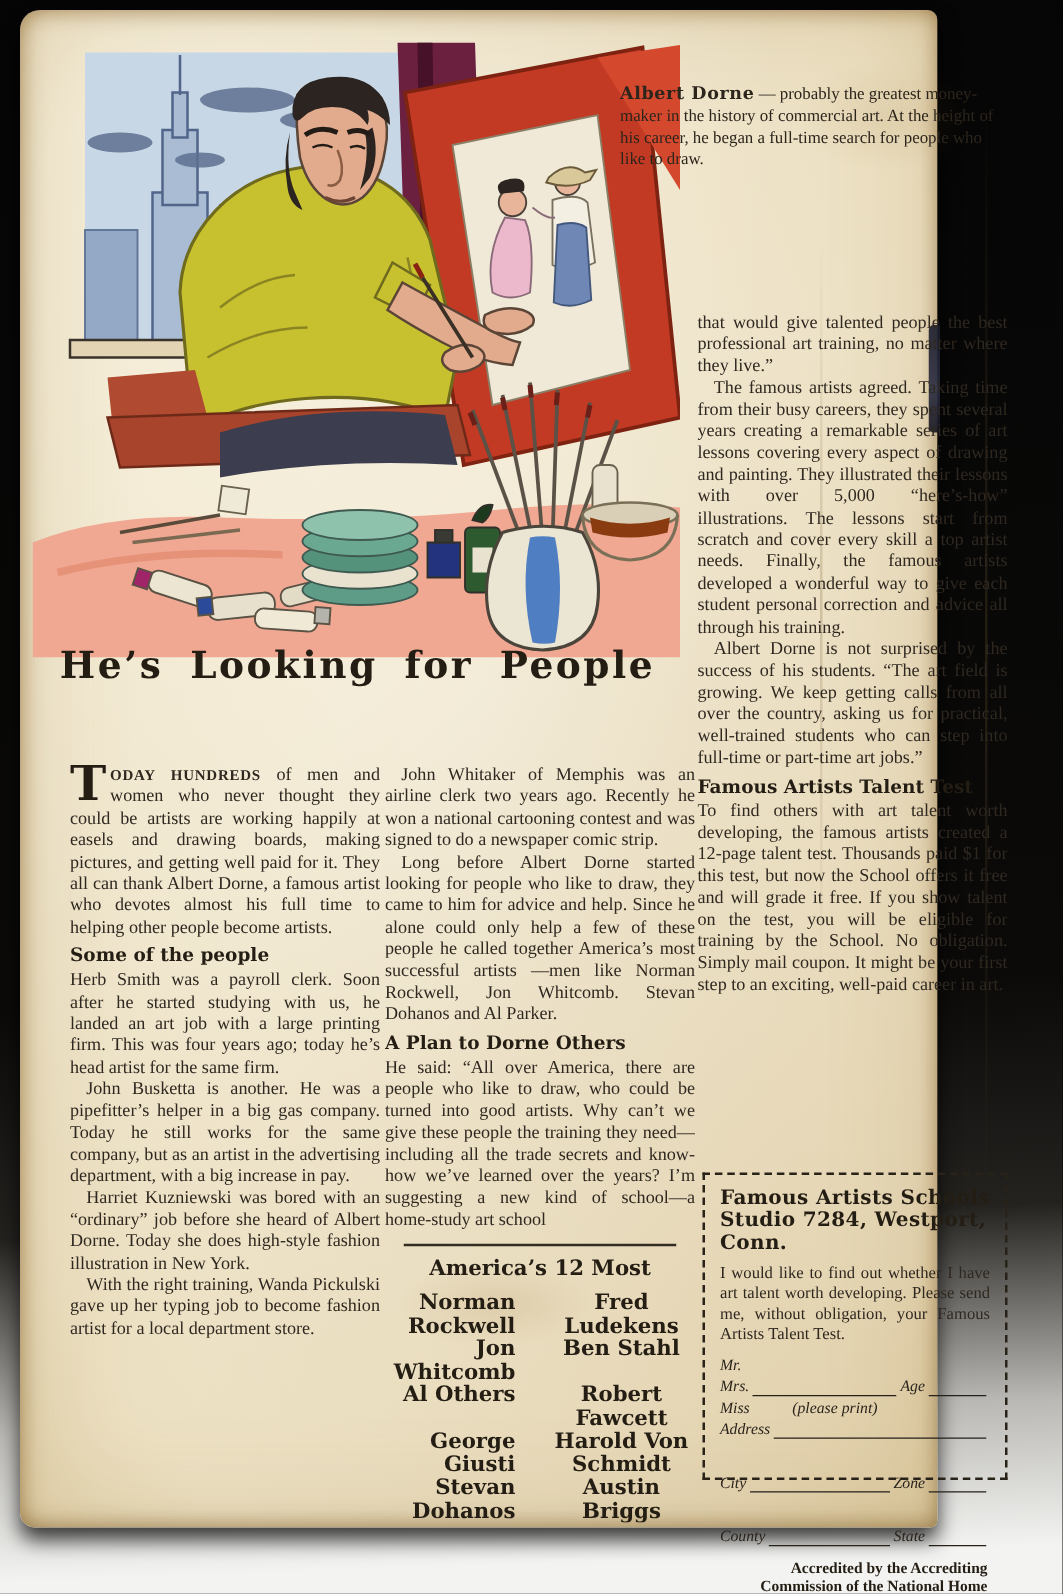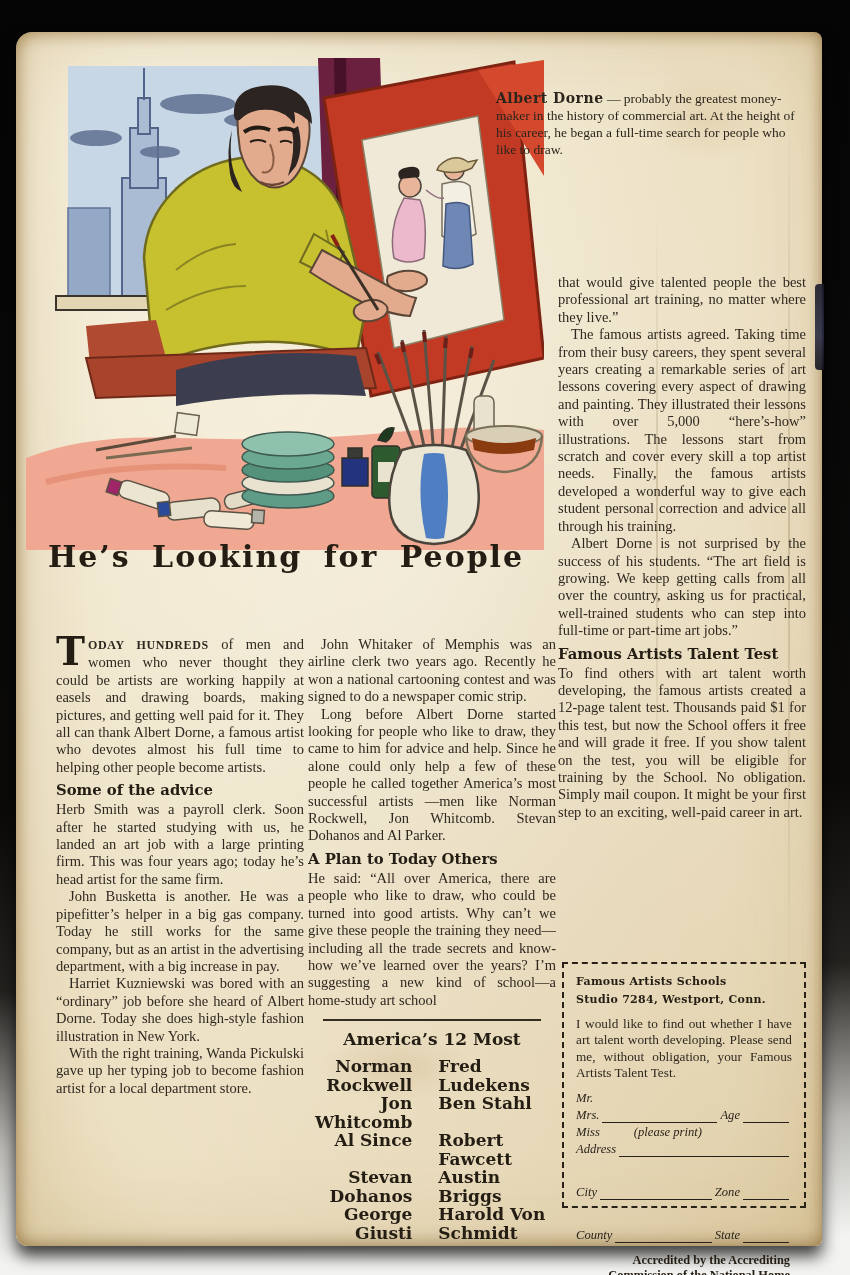--- a/index.html
+++ b/index.html
@@ -1,17 +1,17 @@
 <!DOCTYPE html>
 <html><head>
 <meta charset="utf-8">
 <style>
   html,body{margin:0;padding:0;width:850px;height:1275px;overflow:hidden;background:#060606;}
   .photo-bg{position:absolute;inset:0;background:linear-gradient(178deg,#050505 0%,#0b0a09 62%,#23221f 76%,#b9b8b4 88%,#f3f3f1 97%);}
-  .paper{position:absolute;left:16px;top:32px;width:806px;height:1214px;
+  .paper{position:absolute;left:16px;top:8px;width:734px;height:1214px;
     background:
       radial-gradient(ellipse at 22% 8%, rgba(255,252,240,.55), transparent 55%),
       radial-gradient(ellipse at 85% 95%, rgba(170,130,60,.14), transparent 55%),
       radial-gradient(ellipse at 50% 45%, #f2ead6 0%, #ece0c2 80%, #e4d5b0 100%);
     border-radius:16px 8px 6px 12px;
     box-shadow: 0 10px 16px rgba(0,0,0,.75),
       inset 10px 0 20px -8px rgba(140,100,40,.45),
       inset -8px 0 18px -8px rgba(130,95,40,.4),
       inset 0 10px 18px -8px rgba(140,100,40,.4),
       inset 0 -10px 18px -8px rgba(120,90,40,.45),
@@ -37,25 +37,25 @@
   .col-mid{left:292px;top:604px;height:606px;}
   .col-right{left:542px;top:242px;height:688px;}
   .subhead{font-family:"DejaVu Serif",serif;font-weight:bold;font-size:14.8px;line-height:18px;margin:5px 0 2px 0;color:#241d13;text-align:left;}
   .dropcap{float:left;font-family:"DejaVu Serif",serif;font-weight:bold;font-size:39px;line-height:31px;padding-right:3px;color:#241d13;}
   .smallcaps{font-size:12px;letter-spacing:.6px;font-weight:bold;margin-top:39px;}
 
   .divider{border:0;border-top:2.5px solid #332c20;width:88%;margin:10px auto 8px auto;}
   .fa-title{font-family:"DejaVu Serif",serif;font-weight:bold;font-size:17px;line-height:21px;text-align:center;color:#241d13;margin-bottom:7px;}
   .fa-row{display:flex;font-family:"DejaVu Serif",serif;font-weight:bold;font-size:17px;line-height:18.5px;color:#241d13;}
   .fa-row .l{width:47%;text-align:right;padding-right:5px;}
-  .fa-row .r{width:53%;text-align:left;padding-left:5px;margin-left:16px;}
+  .fa-row .r{width:53%;text-align:center;padding-left:5px;margin-left:16px;}
 
   .coupon{position:absolute;left:546px;top:930px;width:244px;height:246px;box-sizing:border-box;
     border:2.5px dashed #282218;padding:9px 12px 8px 12px;}
-  .c-school{font-family:"DejaVu Serif",serif;font-weight:bold;font-size:11px;line-height:18px;color:#241d13;letter-spacing:.3px;}
+  .c-school{font-family:"DejaVu Serif",serif;font-weight:bold;font-size:16px;line-height:18px;color:#241d13;letter-spacing:.3px;}
   .c-body{font-size:13.3px;line-height:16.4px;margin-top:7px;text-align:justify;}
   .c-form{margin-top:9px;font-style:italic;font-size:12.6px;color:#2a241c;}
   .c-row{display:flex;align-items:flex-end;line-height:15px;margin-top:2px;}
   .c-row .blank{flex:1;border-bottom:1.5px solid #25201a;height:11px;margin:0 3px;}
   .c-row .blank.short{flex:0 0 46px;}
   .c-row.gap{margin-top:28px;}
   .c-row .pp{margin-left:34px;}
   .c-footer{margin-top:10px;text-align:right;font-size:12.4px;line-height:15.2px;font-weight:bold;font-family:"Liberation Serif",serif;color:#241d13;padding:0 2px;}
 </style>
 </head>
@@ -191,57 +191,57 @@
     <b>Albert Dorne</b><span> — probably the greatest money-maker in the history of commercial art. At the height of his career, he began a full-time search for people who like to draw.</span>
   </div>
 
   <div class="headline">
     <div>He’s Looking for People</div>
   </div>
 
   <div class="col col-left">
     <p><span class="dropcap">T</span><span class="smallcaps">ODAY HUNDREDS</span><span> of men and women who never thought they could be artists are working happily at easels and drawing boards, making pictures, and getting well paid for it. They all can thank Albert Dorne, a famous artist who devotes almost his full time to helping other people become artists.</span></p>
     <div class="subhead">
-      <div>Some of the advice</div>
+      <div>Some of the people</div>
     </div>
     <p>Herb Smith was a payroll clerk. Soon after he started studying with us, he landed an art job with a large printing firm. This was four years ago; today he’s head artist for the same firm.</p>
     <p class="ind">John Busketta is another. He was a pipefitter’s helper in a big gas company. Today he still works for the same company, but as an artist in the advertising department, with a big increase in pay.</p>
     <p class="ind">Harriet Kuzniewski was bored with an “ordinary” job before she heard of Albert Dorne. Today she does high-style fashion illustration in New York.</p>
     <p class="ind">With the right training, Wanda Pickulski gave up her typing job to become fashion artist for a local department store.</p>
   </div>
 
   <div class="col col-mid">
     <p class="ind">John Whitaker of Memphis was an airline clerk two years ago. Recently he won a national cartooning contest and was signed to do a newspaper comic strip.</p>
     <p class="ind">Long before Albert Dorne started looking for people who like to draw, they came to him for advice and help. Since he alone could only help a few of these people he called together America’s most successful artists —men like Norman Rockwell, Jon Whitcomb. Stevan Dohanos and Al Parker.</p>
-    <div class="subhead">A Plan to Today Others</div>
+    <div class="subhead">A Plan to Dorne Others</div>
     <p>He said: “All over America, there are people who like to draw, who could be turned into good artists. Why can’t we give these people the training they need—including all the trade secrets and know-how we’ve learned over the years? I’m suggesting a new kind of school—a home-study art school</p>
     <hr class="divider">
     <div>
       <div class="fa-title">
         <div>America’s 12 Most</div>
       </div>
       <div class="fa-row">
           <span class="l">Norman Rockwell</span>
           <span class="r">Fred Ludekens</span>
         </div>
       <div class="fa-row">
           <span class="l">Jon Whitcomb</span>
           <span class="r">Ben Stahl</span>
         </div>
       <div class="fa-row">
-          <span class="l">Al Since</span>
+          <span class="l">Al Others</span>
           <span class="r">Robert Fawcett</span>
+        </div>
+      <div class="fa-row">
+          <span class="l">George Giusti</span>
+          <span class="r">Harold Von Schmidt</span>
         </div>
       <div class="fa-row">
           <span class="l">Stevan Dohanos</span>
           <span class="r">Austin Briggs</span>
-        </div>
-      <div class="fa-row">
-          <span class="l">George Giusti</span>
-          <span class="r">Harold Von Schmidt</span>
         </div>
       <div class="fa-row">
           <span class="l">Peter Helck</span>
           <span class="r">Albert Dorne</span>
         </div>
     </div>
   </div>
 
   <div class="col col-right">
     <p>that would give talented people the best professional art training, no matter where they live.”</p>

